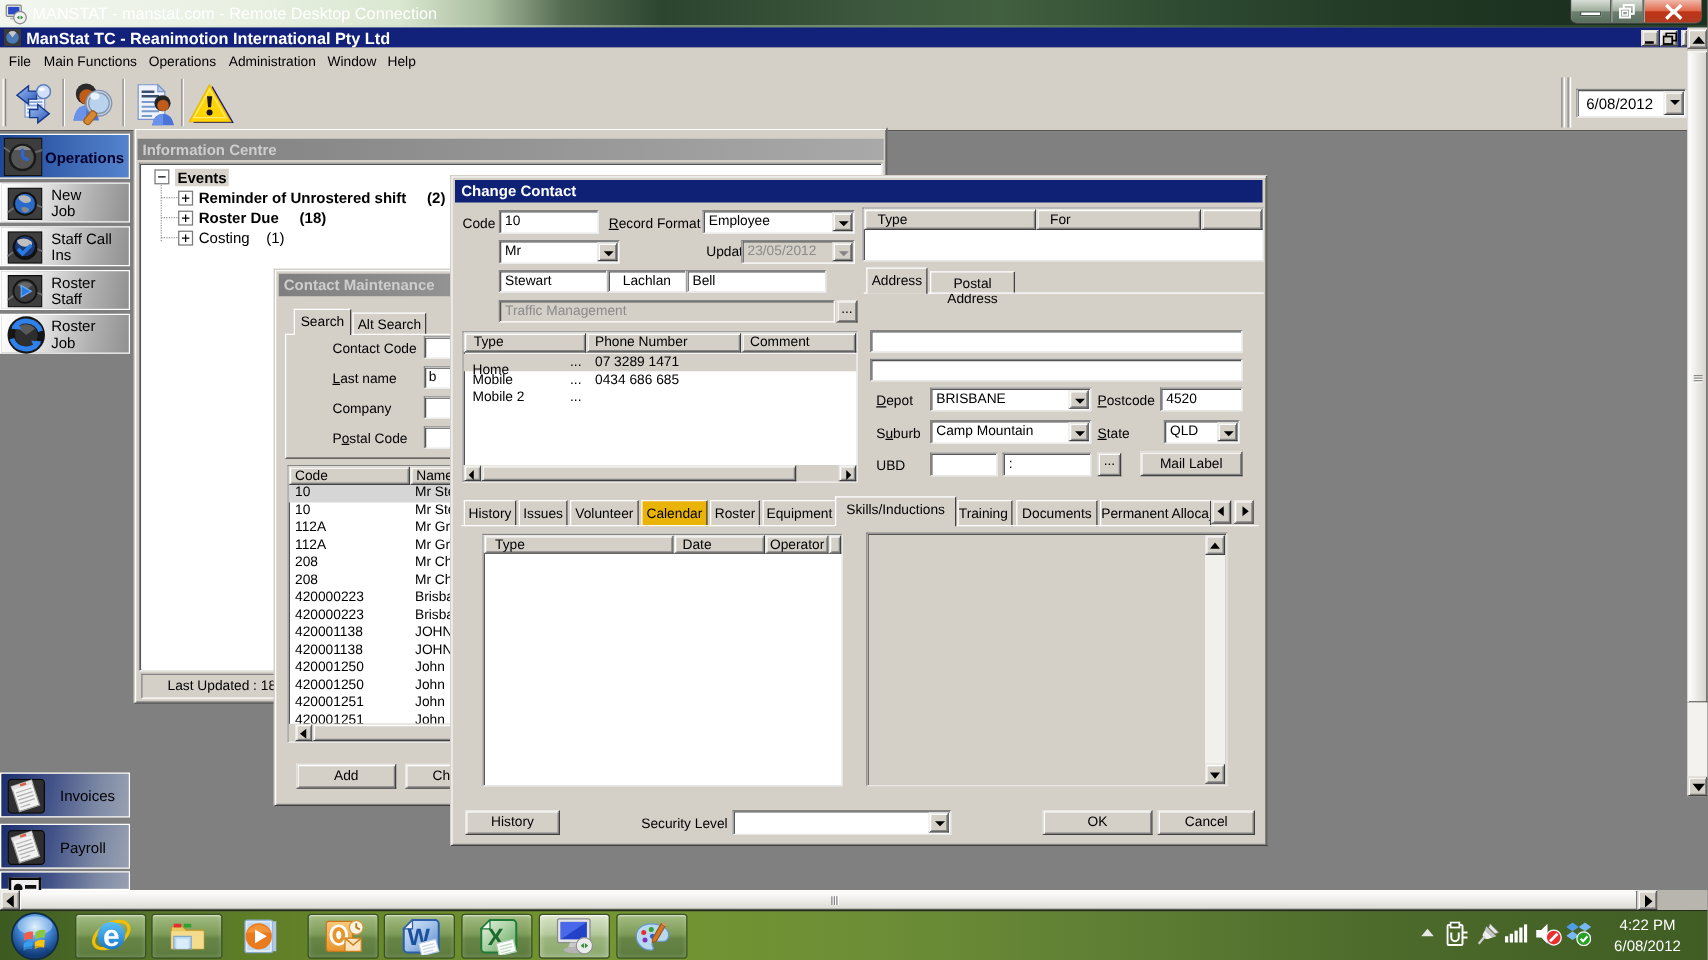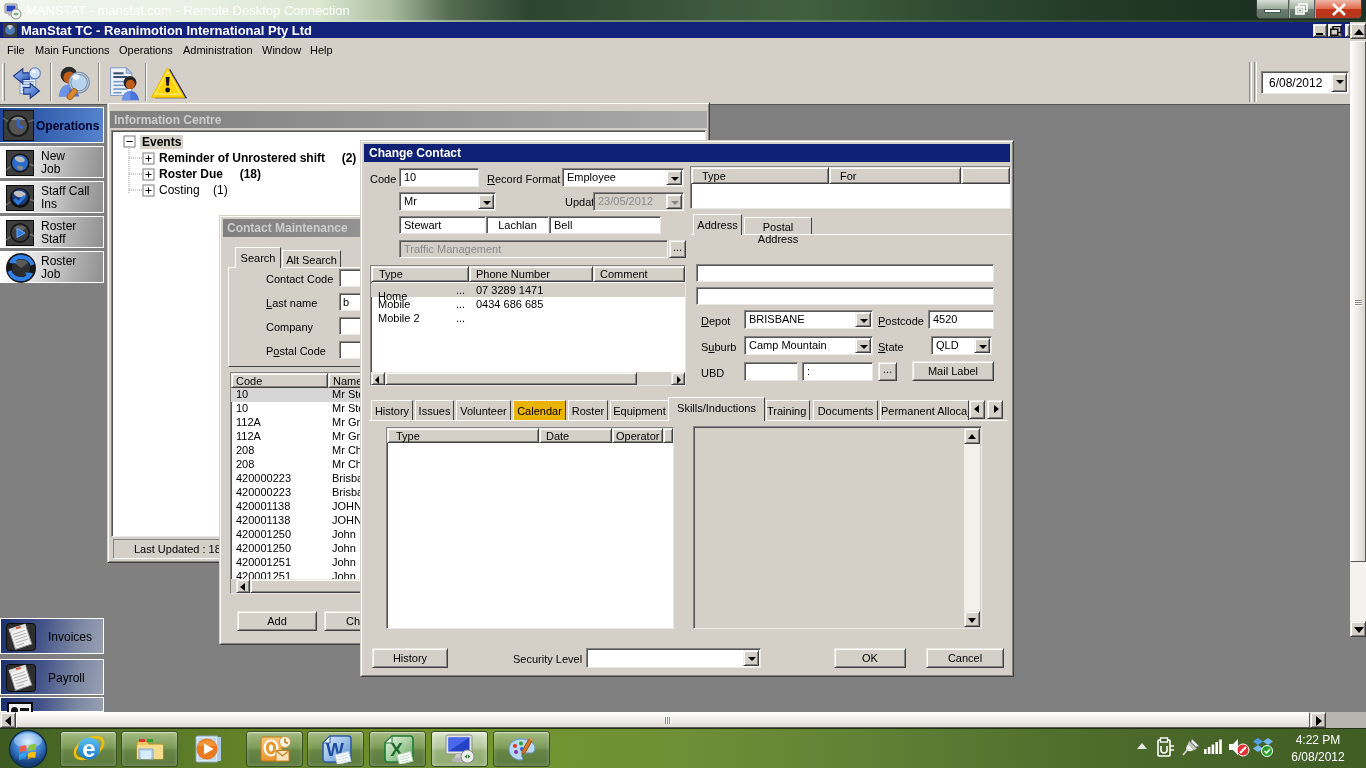--- a/index.html
+++ b/index.html
@@ -490,21 +490,21 @@
         <span style="position:absolute;left:3px;top:6px;border:4px solid transparent;border-top:5px solid #000;border-bottom:none;"></span>
       </div>
     <div class="abs" style="right:1px;top:17px;bottom:17px;width:16px;background:#f2f0ea;"></div>
   </div>
 
   <div class="btn abs" style="left:11px;top:507px;width:76px;height:20px;padding-top:3px;">History</div>
   <div class="abs lbl" style="left:152px;top:512px;">Security Level</div>
   <div class="abs sunken" style="left:225px;top:507px;width:175px;height:20px;">
       <div class="combo-arrow"></div>
     </div>
-  <div class="btn abs" style="left:473px;top:507px;width:72px;height:20px;padding-top:3px;">OK</div>
+  <div class="btn abs" style="left:473px;top:507px;width:88px;height:20px;padding-top:3px;">OK</div>
   <div class="btn abs" style="left:565px;top:507px;width:78px;height:20px;padding-top:3px;">Cancel</div>
 </div>
 
 <div class="abs" style="left:1350px;top:22px;width:16px;height:615px;background:#d4d0c8;">
   <div class="btn abs" style="left:0;top:1px;width:16px;height:16px;">
       <span style="position:absolute;left:3px;top:5px;border:5px solid transparent;border-bottom:6px solid #000;border-top:none;"></span>
     </div>
   <div class="abs" style="left:0;top:19px;width:16px;height:521px;background:linear-gradient(to right,#fdfdfd,#d8d5cd);border:1px solid;border-color:#fff #585858 #585858 #fff;">
     <div class="abs" style="left:4px;top:258px;width:7px;height:1px;background:#888;box-shadow:0 2px 0 #888, 0 4px 0 #888, 0 1px 0 #fff, 0 3px 0 #fff, 0 5px 0 #fff;"></div>
   </div>

